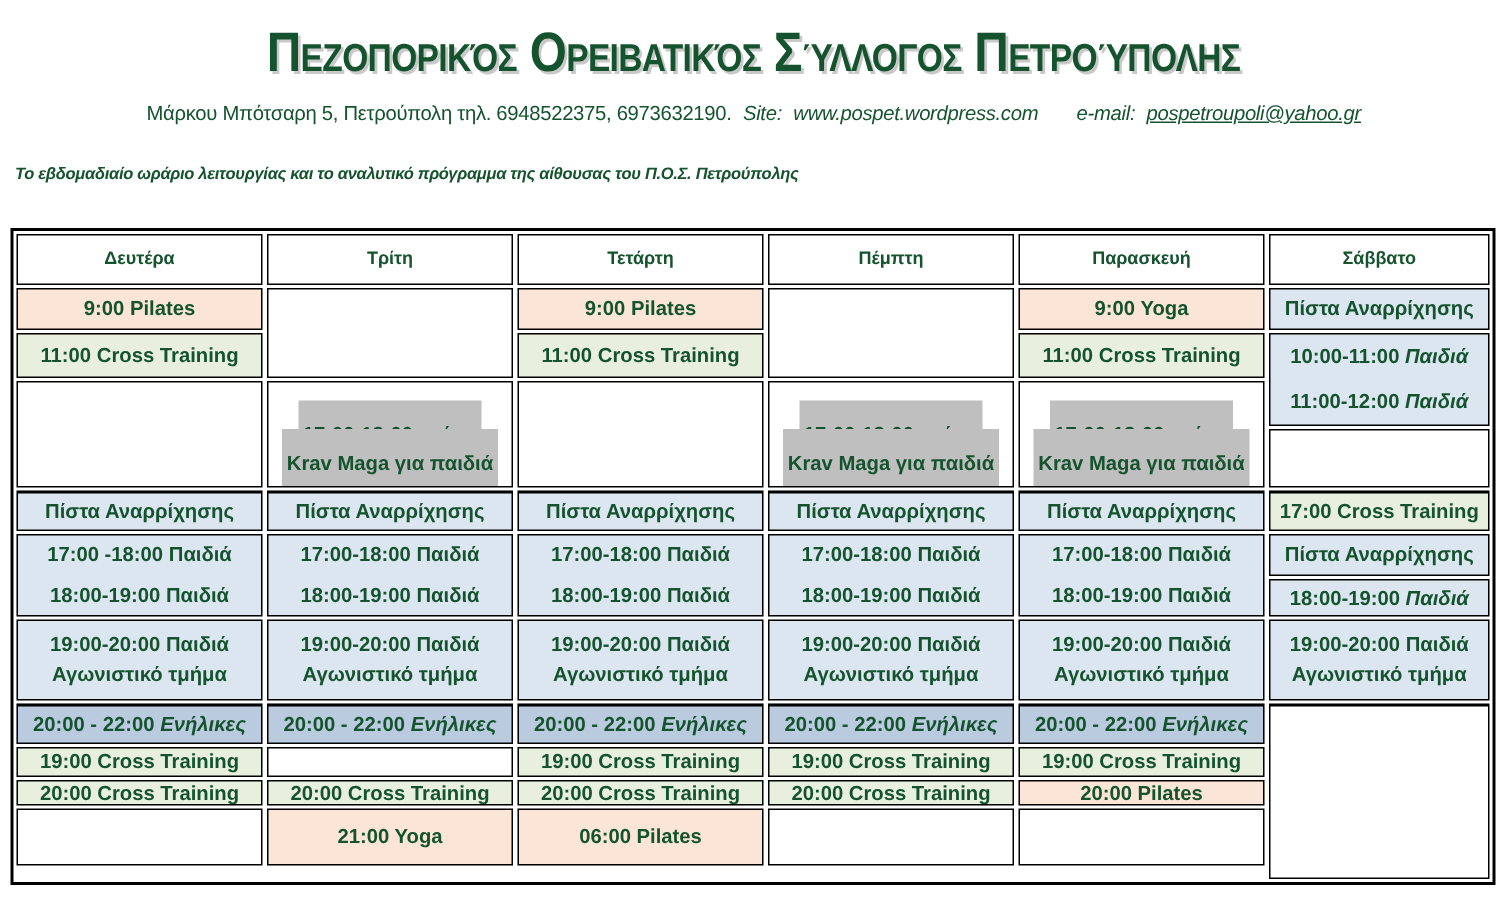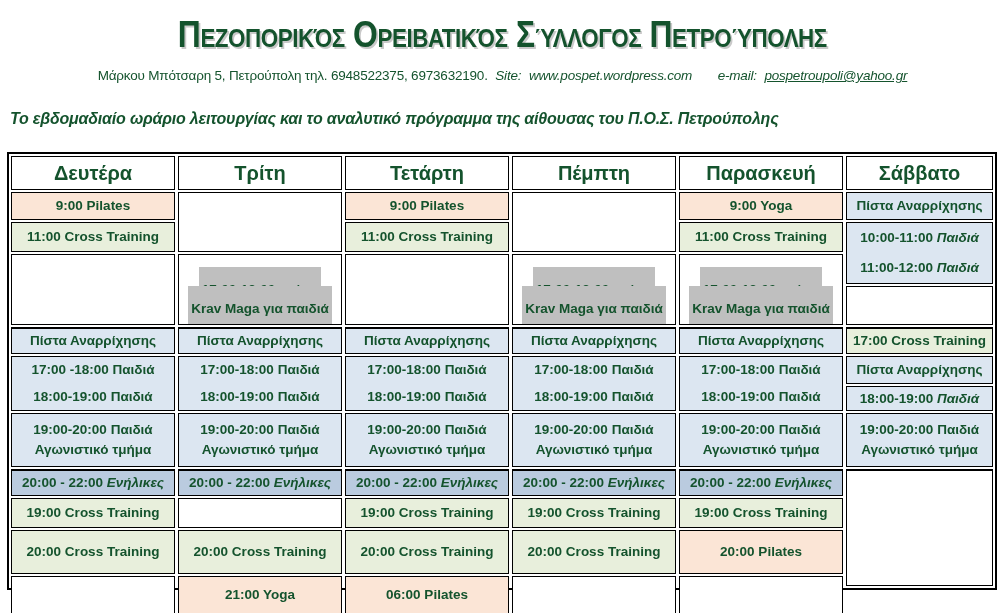--- a/index.html
+++ b/index.html
@@ -9,41 +9,41 @@
   
   #title-row{position:absolute;top:14px;left:0;width:100%;text-align:center;white-space:nowrap;}
   #page-title{display:inline-block;font-weight:bold;font-size:37px;font-variant:small-caps;
               letter-spacing:-.5px;transform:scaleX(.86);transform-origin:center;
               text-shadow:2px 2px 0 #c9c9c9;}
   #subtitle-row{position:absolute;top:68px;left:0;width:100%;text-align:center;white-space:nowrap;
                 font-size:13.5px;letter-spacing:-.2px;}
   #subtitle-row .seg{margin:0 2px;}
   .it{font-style:italic;}
   .u{text-decoration:underline;}
-  #schedule-note{position:absolute;top:110px;left:10px;font-size:16px;font-style:italic;
+  #schedule-note{position:absolute;top:110px;left:10px;font-size:11px;font-style:italic;
                  font-weight:bold;letter-spacing:-.2px;}
 
   
   #schedule-table{position:absolute;left:7px;top:152px;width:990px;height:438px;
                   box-sizing:border-box;border:2px solid #000;background:#fff;
                   padding:2px;display:flex;gap:3px;}
   .col{flex:164 1 0;display:flex;flex-direction:column;gap:2px;min-width:0;}
   .col:last-child{flex:147 1 0;}
   .cell{box-sizing:border-box;border:1.5px solid #000;display:flex;flex-direction:column;
         justify-content:center;align-items:center;text-align:center;
         font-weight:bold;font-size:13.5px;line-height:1.3;overflow:hidden;flex:none;}
-  .hdrcell{font-size:20px;}
+  .hdrcell{font-size:12px;}
   .ln{width:100%;}
   .ln .it{font-style:italic;}
   .ln.hl span{background:var(--highlight);padding:15px 3px;}
 
   
   .s-hdr{height:34px}.s-A{height:28px}.s-B{height:30px}.s-C{height:71px}
   .s-D{height:27px}.s-E{height:55px}.s-F{height:54px}.s-G{height:27px}
-  .s-H{height:30px}.s-I{height:44px}.s-J{height:38px}
+  .s-H{height:20px}.s-I{height:17px}.s-J{height:38px}
   .s-AB{height:60px}.s-BC1{height:62px}.s-BC2{height:39px}
   .s-E1{height:28px}.s-E2{height:25px}.s-GJ{height:117px}
 
   
   .s-D,.s-G,.s-GJ{border-top-width:2.5px;}
 
   
   .s-E,.s-BC1{justify-content:space-around;align-items:center;}
   .s-C{justify-content:flex-end;padding-bottom:5px;line-height:1.45;}
   .s-F,.s-GJ2{line-height:1.5;}

